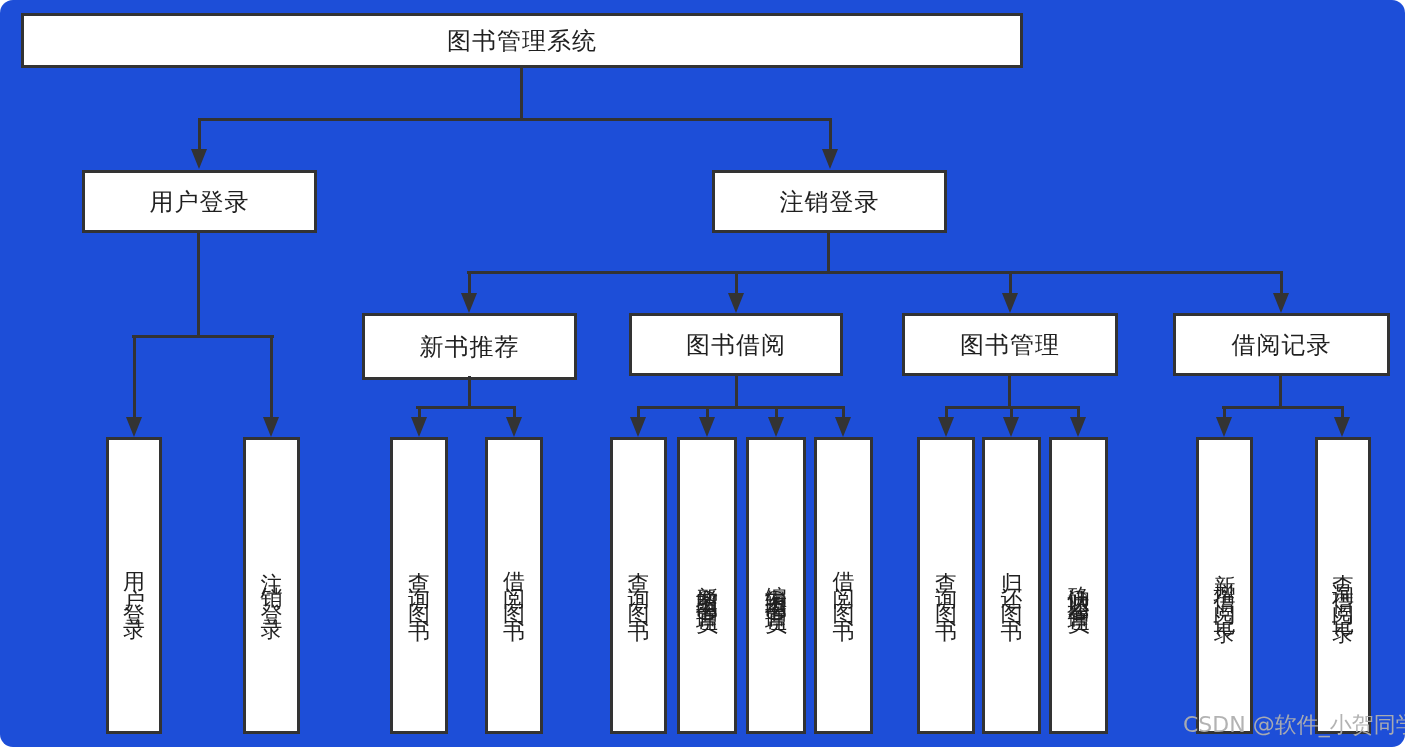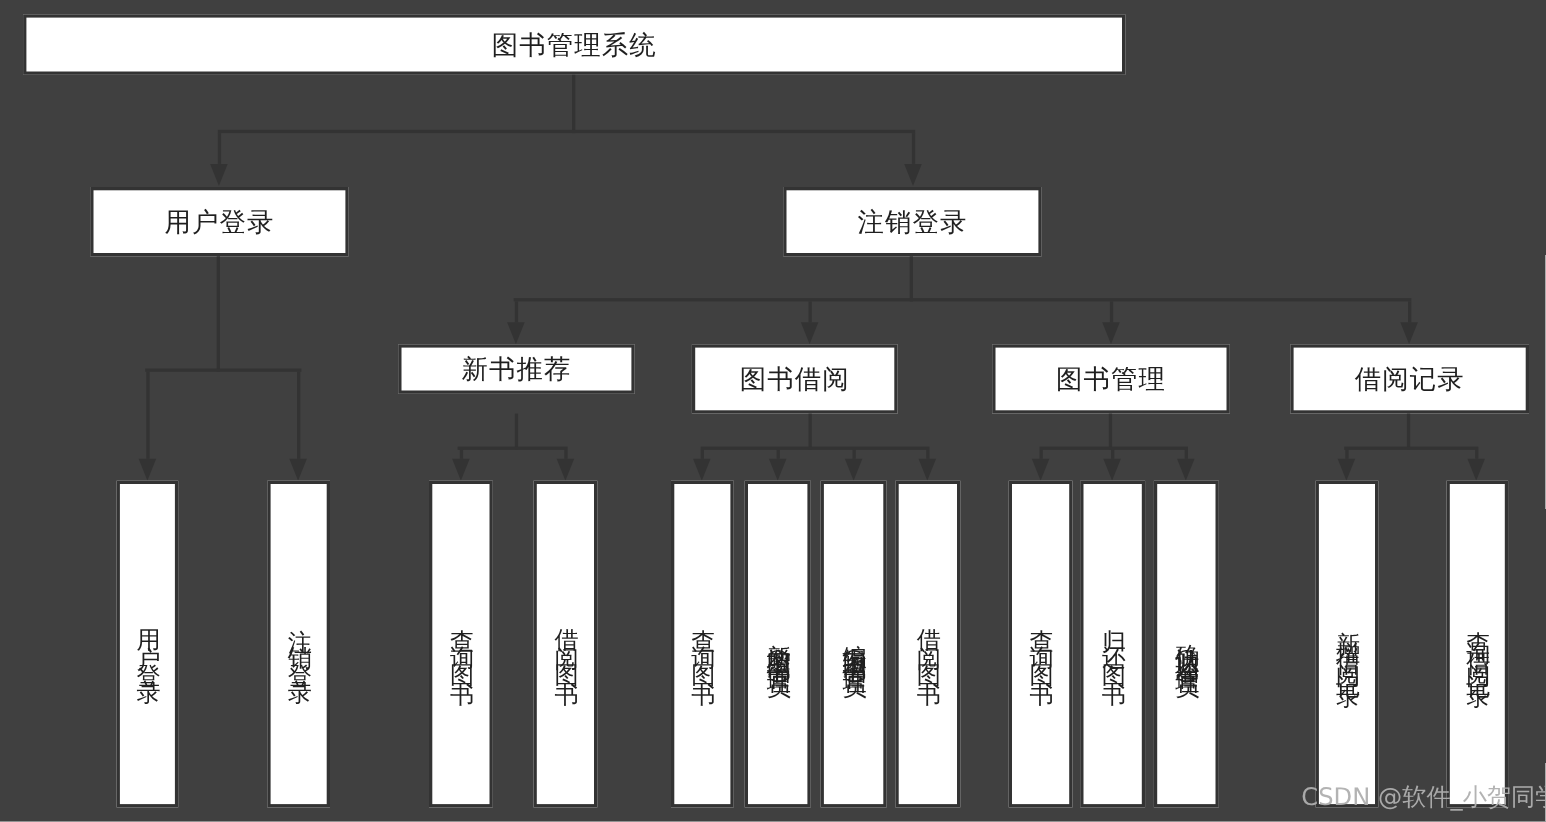--- a/index.html
+++ b/index.html
@@ -5,22 +5,23 @@
   html, body {
     margin: 0;
     padding: 0;
     background: #ffffff;
     font-family: "DejaVu Sans", "Liberation Sans", sans-serif;
   }
   .canvas {
     position: relative;
     width: 1405px;
     height: 747px;
-    background: #404040;
+    background: #1d4ed8;
     overflow: hidden;
+    border-radius: 13px;
   }
   
   .node {
     position: absolute;
     box-sizing: border-box;
     border: 3px solid #333333;
     background: #ffffff;
     display: flex;
     align-items: center;
     justify-content: center;
@@ -114,24 +115,24 @@
   </div>
   <div class="drop" style="left:1002px; top:274px; height:39px;">
     <div class="shaft"></div>
     <div class="head"></div>
   </div>
   <div class="drop" style="left:1273px; top:274px; height:39px;">
     <div class="shaft"></div>
     <div class="head"></div>
   </div>
 
-  <div class="node h" style="left:362px; top:313px; width:215px; height:45px;text-align:right;">
+  <div class="node h" style="left:362px; top:313px; width:215px; height:67px;text-align:right;">
     <span>新书推荐</span>
   </div>
-  <div class="node h" style="left:629px; top:313px; width:187px; height:63px;">
+  <div class="node h" style="left:629px; top:313px; width:214px; height:63px;">
     <span>图书借阅</span>
   </div>
   <div class="node h" style="left:902px; top:313px; width:216px; height:63px;">
     <span>图书管理</span>
   </div>
   <div class="node h" style="left:1173px; top:313px; width:217px; height:63px;">
     <span>借阅记录</span>
   </div>
 
   <div class="vline" style="left:468px; top:376px; height:33px;"></div>

